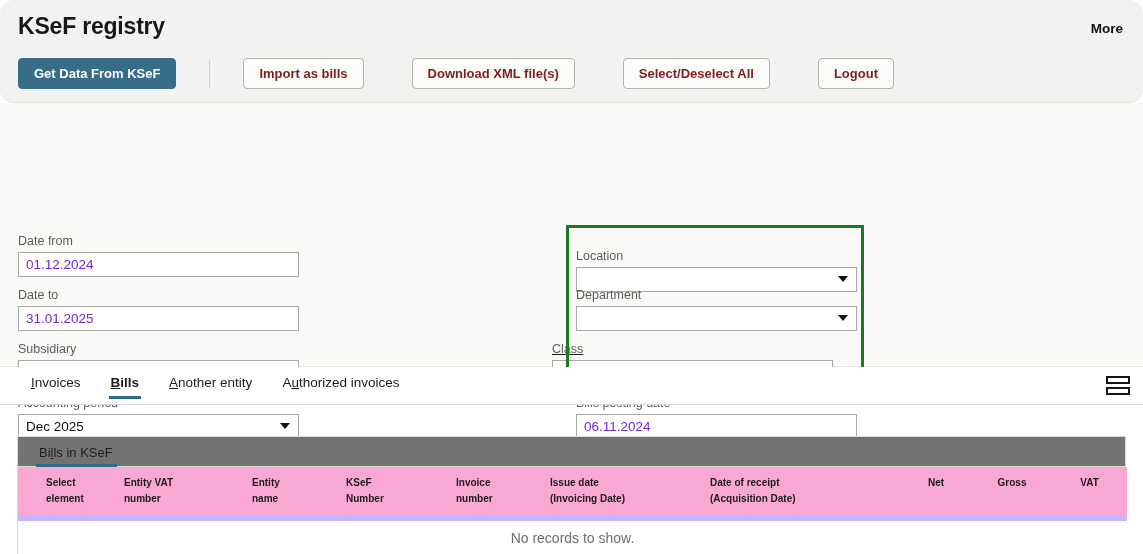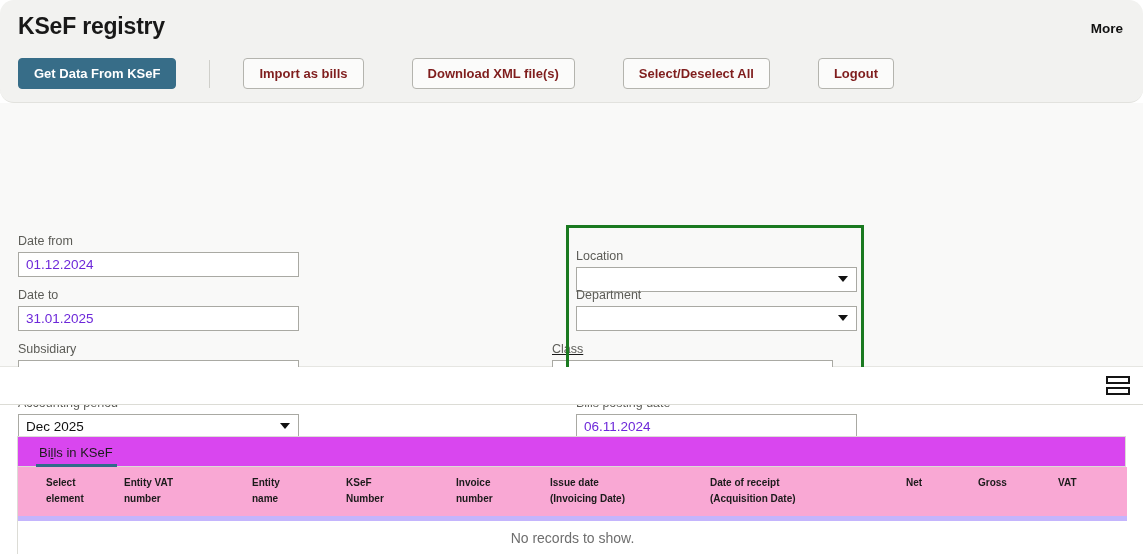--- a/index.html
+++ b/index.html
@@ -195,21 +195,21 @@
   .panel {
     position: absolute;
     left: 17px; top: 436px;
     width: 1109px;
     background: #ffffff;
     border: 1px solid #dedeb8;
     border-color: #dcdcd6;
   }
   .panel-tabs {
     height: 30px;
-    background: #d946ef;
+    background: #737373;
     border-bottom: 1px solid #dcdcd6;
     display: flex;
     align-items: flex-end;
     padding-left: 16px;
   }
   .panel-tab {
     font-size: 13px;
     color: #1c1c1c;
     padding: 0 14px 6px 5px;
     position: relative;
@@ -232,21 +232,21 @@
     font-size: 10px;
     font-weight: bold;
     color: #1b1b1b;
     text-align: left;
     padding: 8px 6px 9px 6px;
     vertical-align: top;
     line-height: 16px;
     background: #f9a8d4;
     border-bottom: 5px solid #c4b5fd;
   }
-  table.grid th.num { }
+  table.grid th.num { text-align: center; }
   .empty-row td {
     font-size: 14px;
     color: #6e6e6e;
     text-align: center;
     padding: 9px 0 10px 0;
     background: #ffffff;
   }
 </style>
 </head>
 <body>
@@ -324,20 +324,26 @@
 
     <div class="field" style="left:576px; top:293px;">
       <label class="field-label">Bills posting date</label>
       <input class="field-input" type="text" value="06.11.2024" style="">
     </div>
 
     <div class="green-group"></div>
   </div>
 
   <div class="tabstrip">
+    <div class="tabs">
+      <div class="tab"><u>I</u><span>nvoices</span></div>
+      <div class="tab active"><u>B</u><span>ills</span></div>
+      <div class="tab"><u>A</u><span>nother entity</span></div>
+      <div class="tab"><span>A</span><u>u</u><span>thorized invoices</span></div>
+    </div>
     <div class="grid-icon">
       <i></i>
       <i></i>
     </div>
   </div>
 
   <div class="panel">
     <div class="panel-tabs">
       <div class="panel-tab active"><span>Bi</span><u>l</u><span>ls in KSeF</span></div>
     </div>

